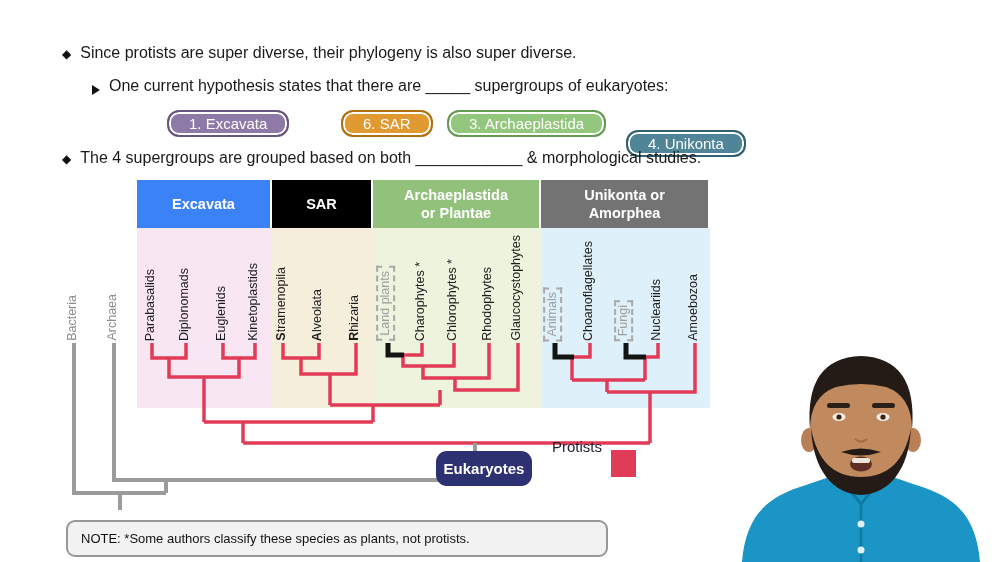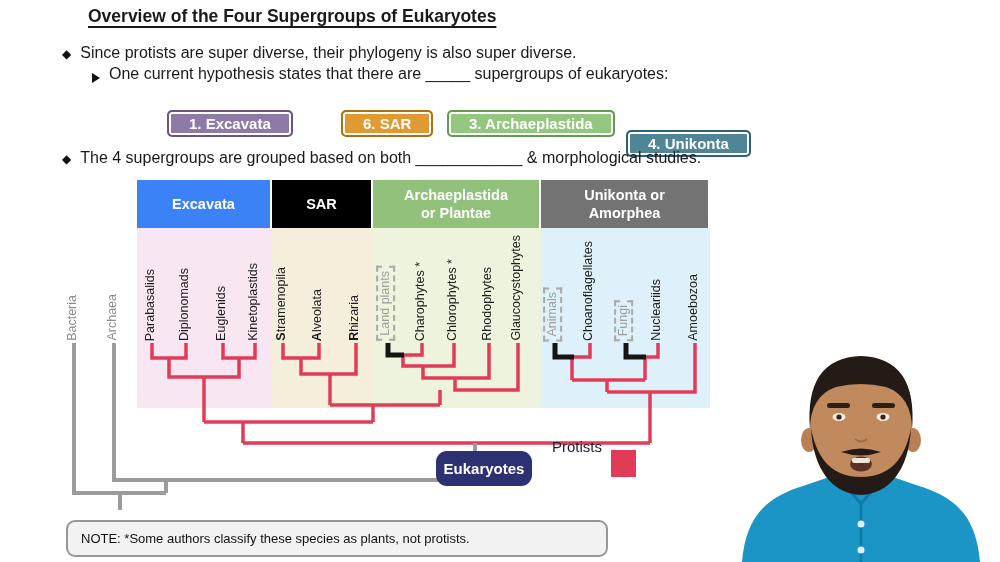--- a/index.html
+++ b/index.html
@@ -9,23 +9,23 @@
 
   
   .title{left:88px;top:6px;font-size:17.5px;font-weight:700;
          text-decoration:underline;text-decoration-thickness:2px;text-underline-offset:4px;}
   .bullet-row{display:flex;align-items:flex-start;gap:9px;font-size:16px;}
   .diamond{font-size:12px;line-height:1;margin-top:4px;color:#111;}
   .tri{width:0;height:0;border-left:8px solid #111;border-top:5px solid transparent;
        border-bottom:5px solid transparent;margin-top:5px;}
 
   
-  .badge{position:absolute;top:110px;height:27px;border-radius:5px;border:2px solid;
+  .badge{position:absolute;top:110px;height:27px;border-radius:12px;border:2px solid;
          box-shadow:inset 0 0 0 2px #ffffff;display:flex;align-items:center;justify-content:center;
-         color:#fff;font-size:15px;font-weight:700;box-sizing:border-box;padding:0 20px;}
+         color:#fff;font-size:15px;font-weight:400;box-sizing:border-box;padding:0 20px;}
 
   
   .hdr{position:absolute;top:180px;height:48px;display:flex;align-items:center;justify-content:center;
        color:#fff;font-weight:700;font-size:14.5px;text-align:center;white-space:pre-line;
        line-height:1.25;box-sizing:border-box;border-right:2px solid #fff;}
   .col{position:absolute;top:228px;height:180px;}
 
   
   .taxon{position:absolute;bottom:221px;writing-mode:vertical-rl;transform:rotate(180deg);
          font-size:12.5px;line-height:1.05;color:#1c1c1c;white-space:nowrap;}
@@ -121,28 +121,27 @@
 
   <div id="headers">
       <div class="hdr" style="left: 137px; width: 135px; background: #3b82f6;">Excavata</div>
       <div class="hdr" style="left: 272px; width: 101px; background: #000000;">SAR</div>
       <div class="hdr" style="left: 373px; width: 168px; background: rgb(146, 193, 124);">Archaeplastida
 or Plantae</div>
       <div class="hdr" style="left: 541px; width: 169px; background: #737373;">Unikonta or
 Amorphea</div>
     </div>
 
-  <div class="abs title">Overview of the Four Supergroups of Eukaryotes</div>
 
   <div class="abs bullet-row" style="left:62px;top:44px;">
     <span class="diamond">◆</span>
     <span>Since protists are super diverse, their phylogeny is also super diverse.</span>
   </div>
 
-  <div class="abs bullet-row" style="left:92px;top:65px;align-items:flex-end;">
+  <div class="abs bullet-row" style="left:92px;top:77px;align-items:flex-end;">
     <span class="tri"></span>
     <span>One current hypothesis states that there are _____ supergroups of eukaryotes:</span>
   </div>
 
   <div id="badges">
       <div class="badge" style="left: 167px; min-width: 113px; background: rgb(141, 122, 167); border-color: rgb(103, 86, 127);">1. Excavata</div>
       <div class="badge" style="left: 341px; min-width: 69px; background: rgb(224, 154, 49); border-color: rgb(176, 111, 16);">6. SAR</div>
       <div class="badge" style="left: 447px; min-width: 134px; background: rgb(148, 199, 126); border-color: rgb(100, 155, 82);">3. Archaeplastida</div>
       <div class="badge" style="left: 626px; min-width: 99px; background: rgb(79, 133, 150); border-color: rgb(49, 96, 111); margin-top: 20px;">4. Unikonta</div>
     </div>

